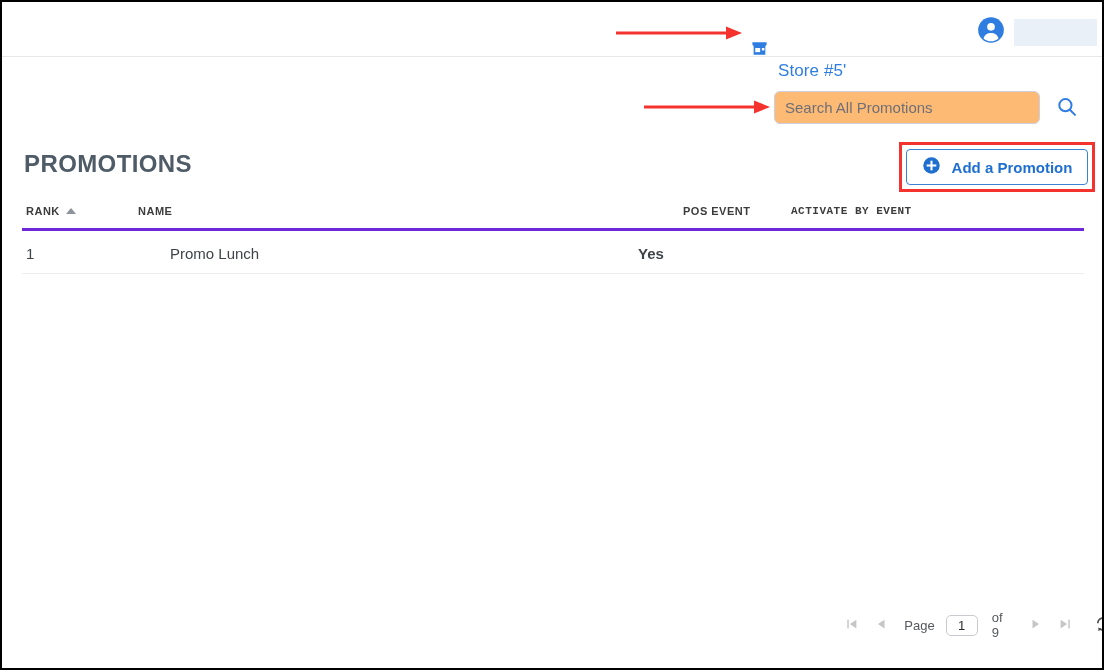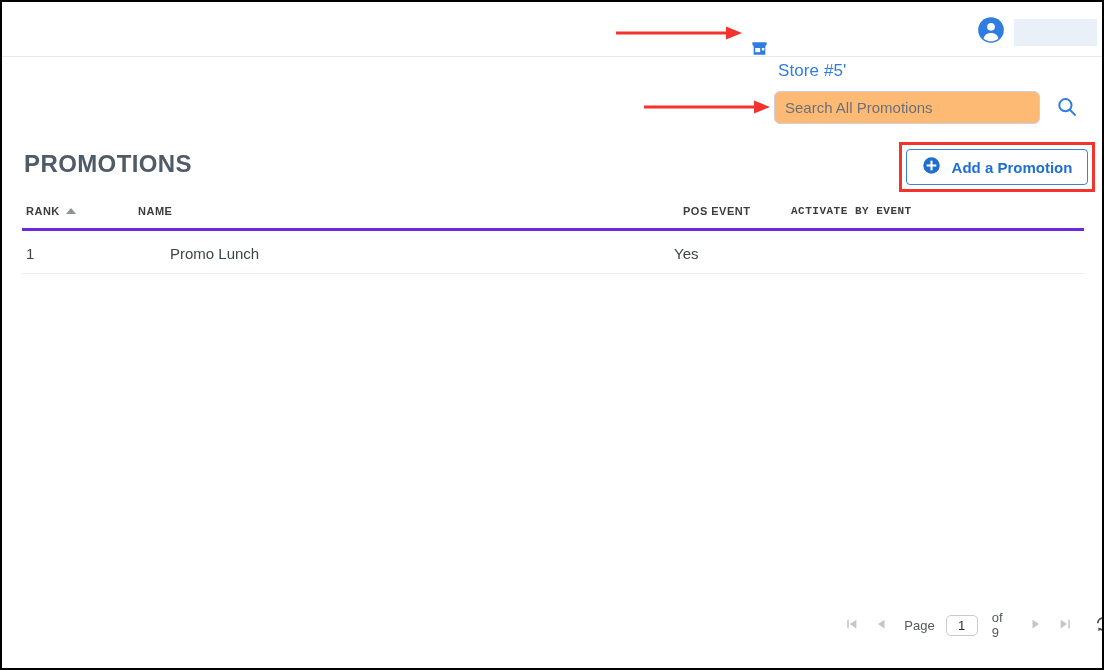--- a/index.html
+++ b/index.html
@@ -181,21 +181,21 @@
     border-bottom: 1px solid #ededed;
   }
   .cell {
     position: absolute;
     top: 14px;
     font-size: 15px;
     color: #3f4448;
   }
   .c-rank { left: 4px; }
   .c-name { left: 106px; margin-left: 42px; }
-  .c-pos  { left: 652px; }
+  .c-pos  { left: 616px; font-weight: bold; }
   .c-evt  { left: 769px; }
 
   
   .pager {
     position: absolute;
     left: 838px;
     top: 608px;
     display: flex;
     align-items: center;
     gap: 5px;

